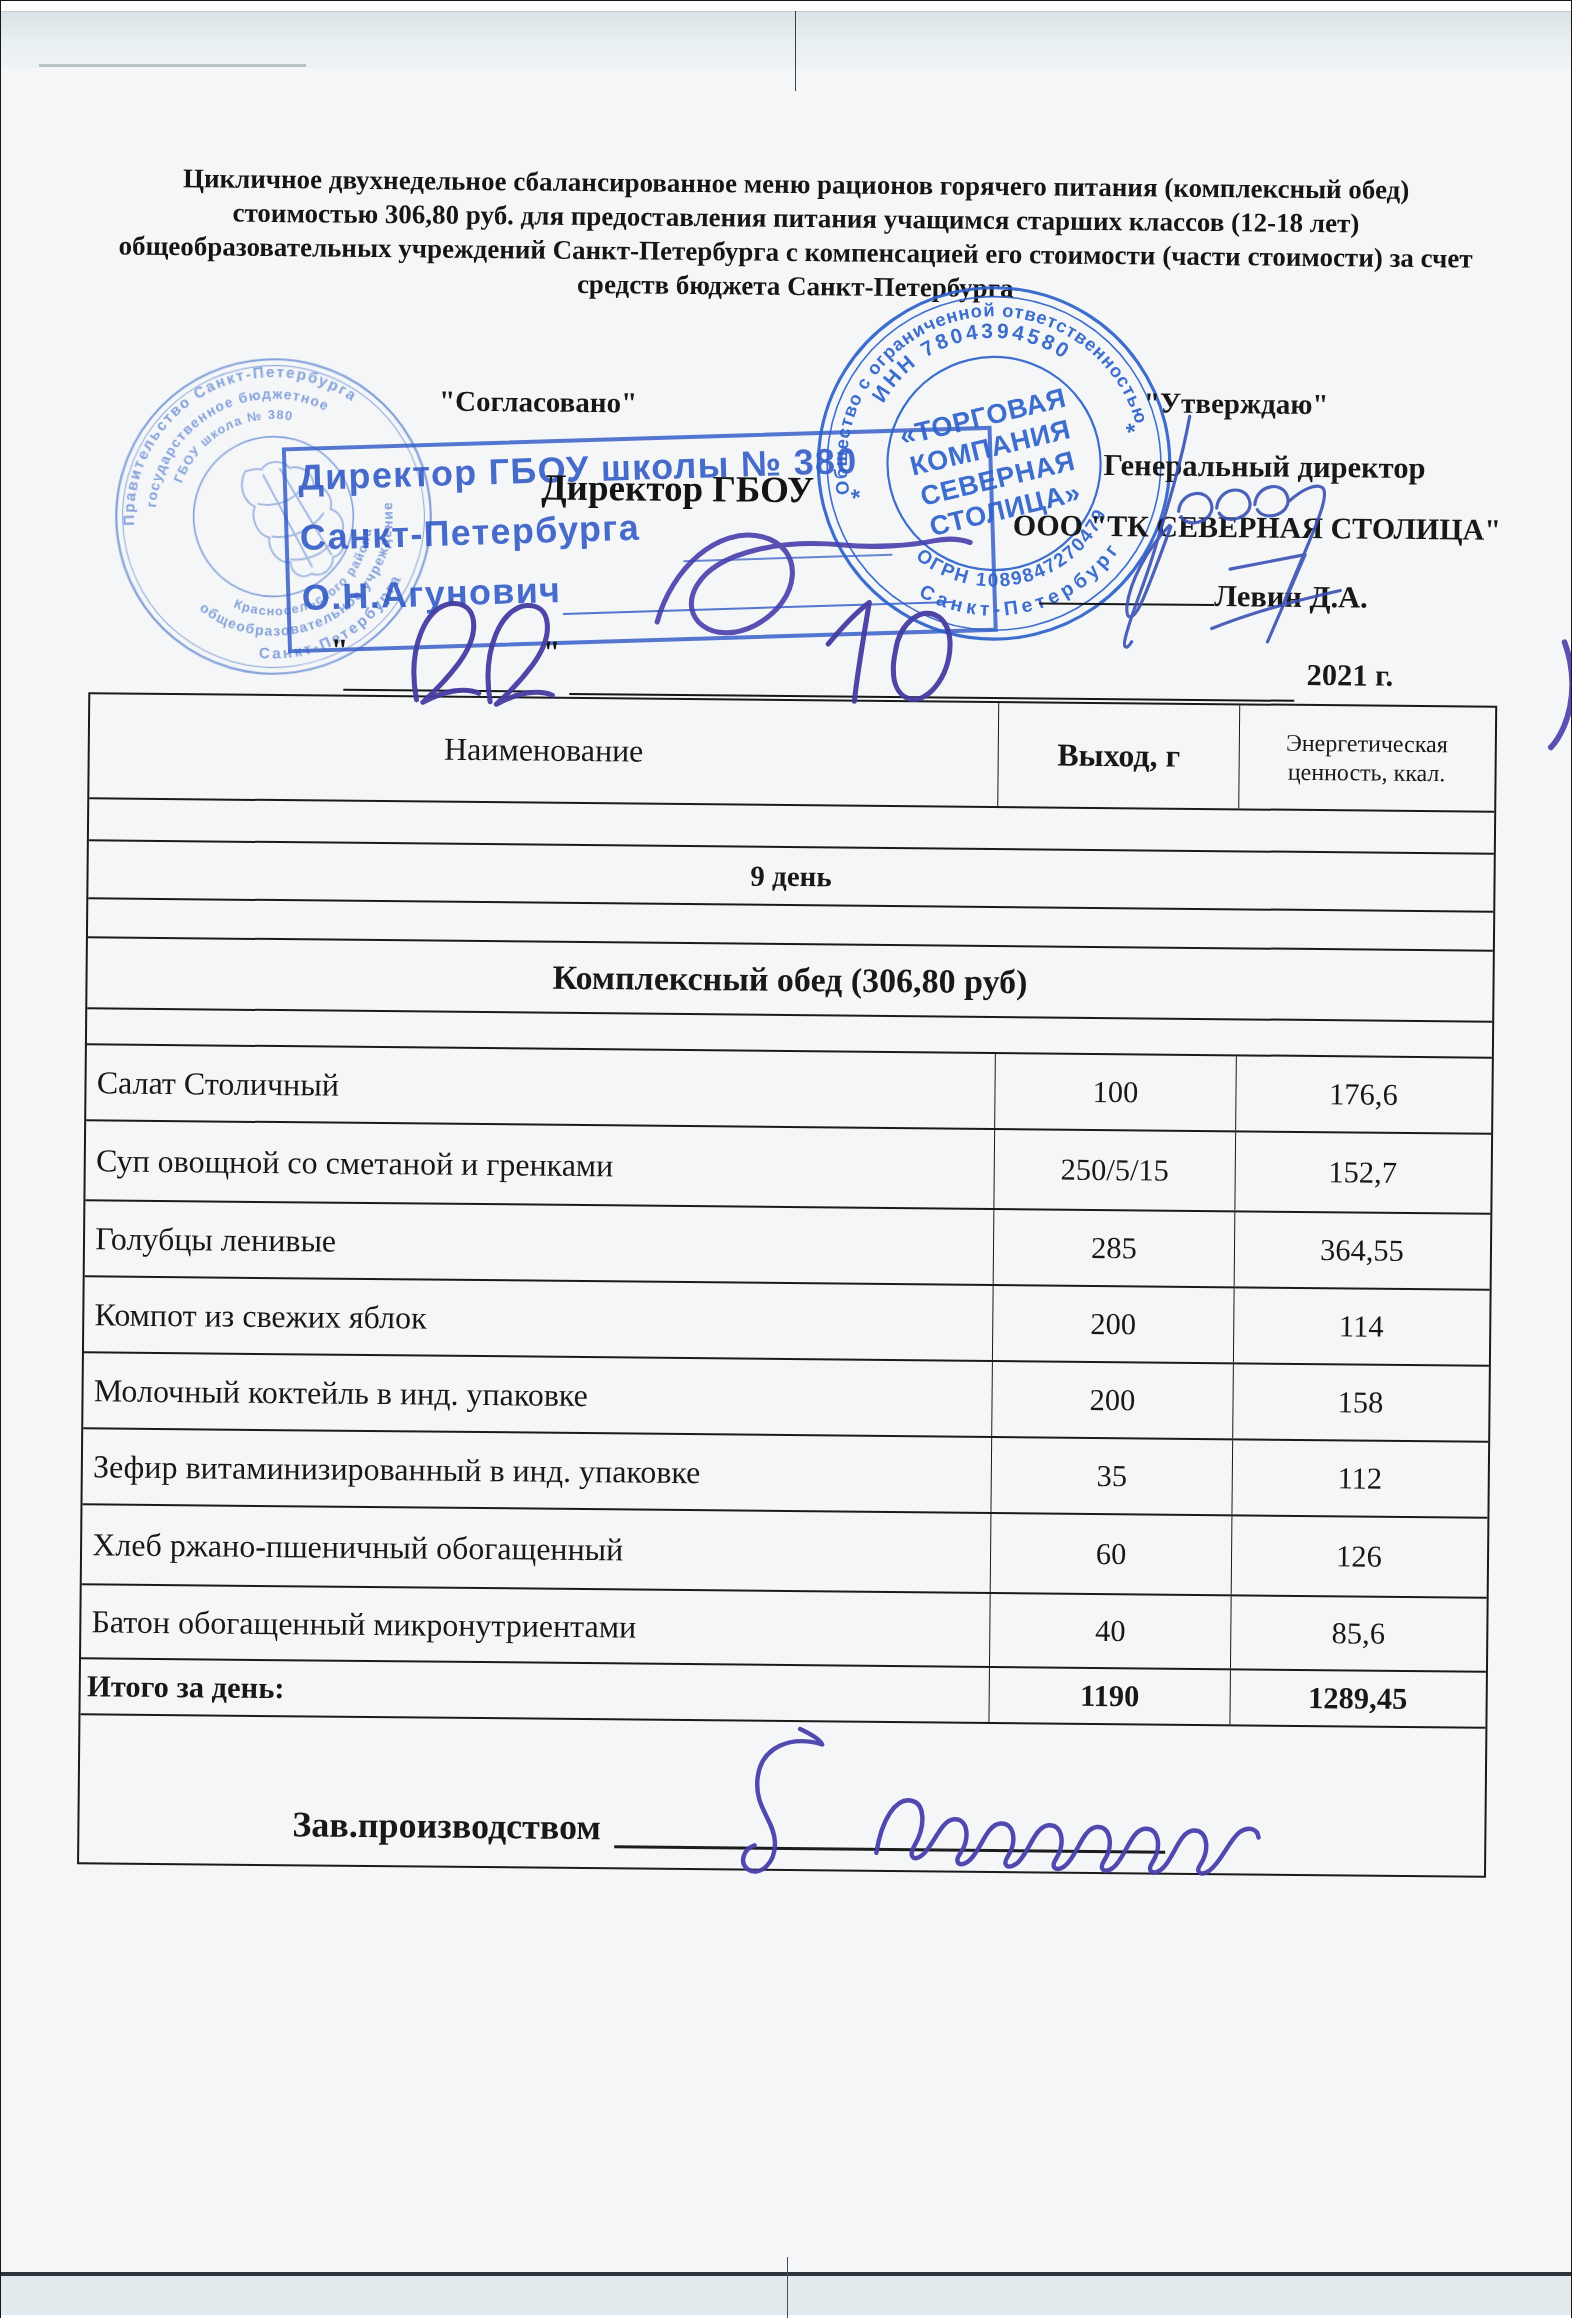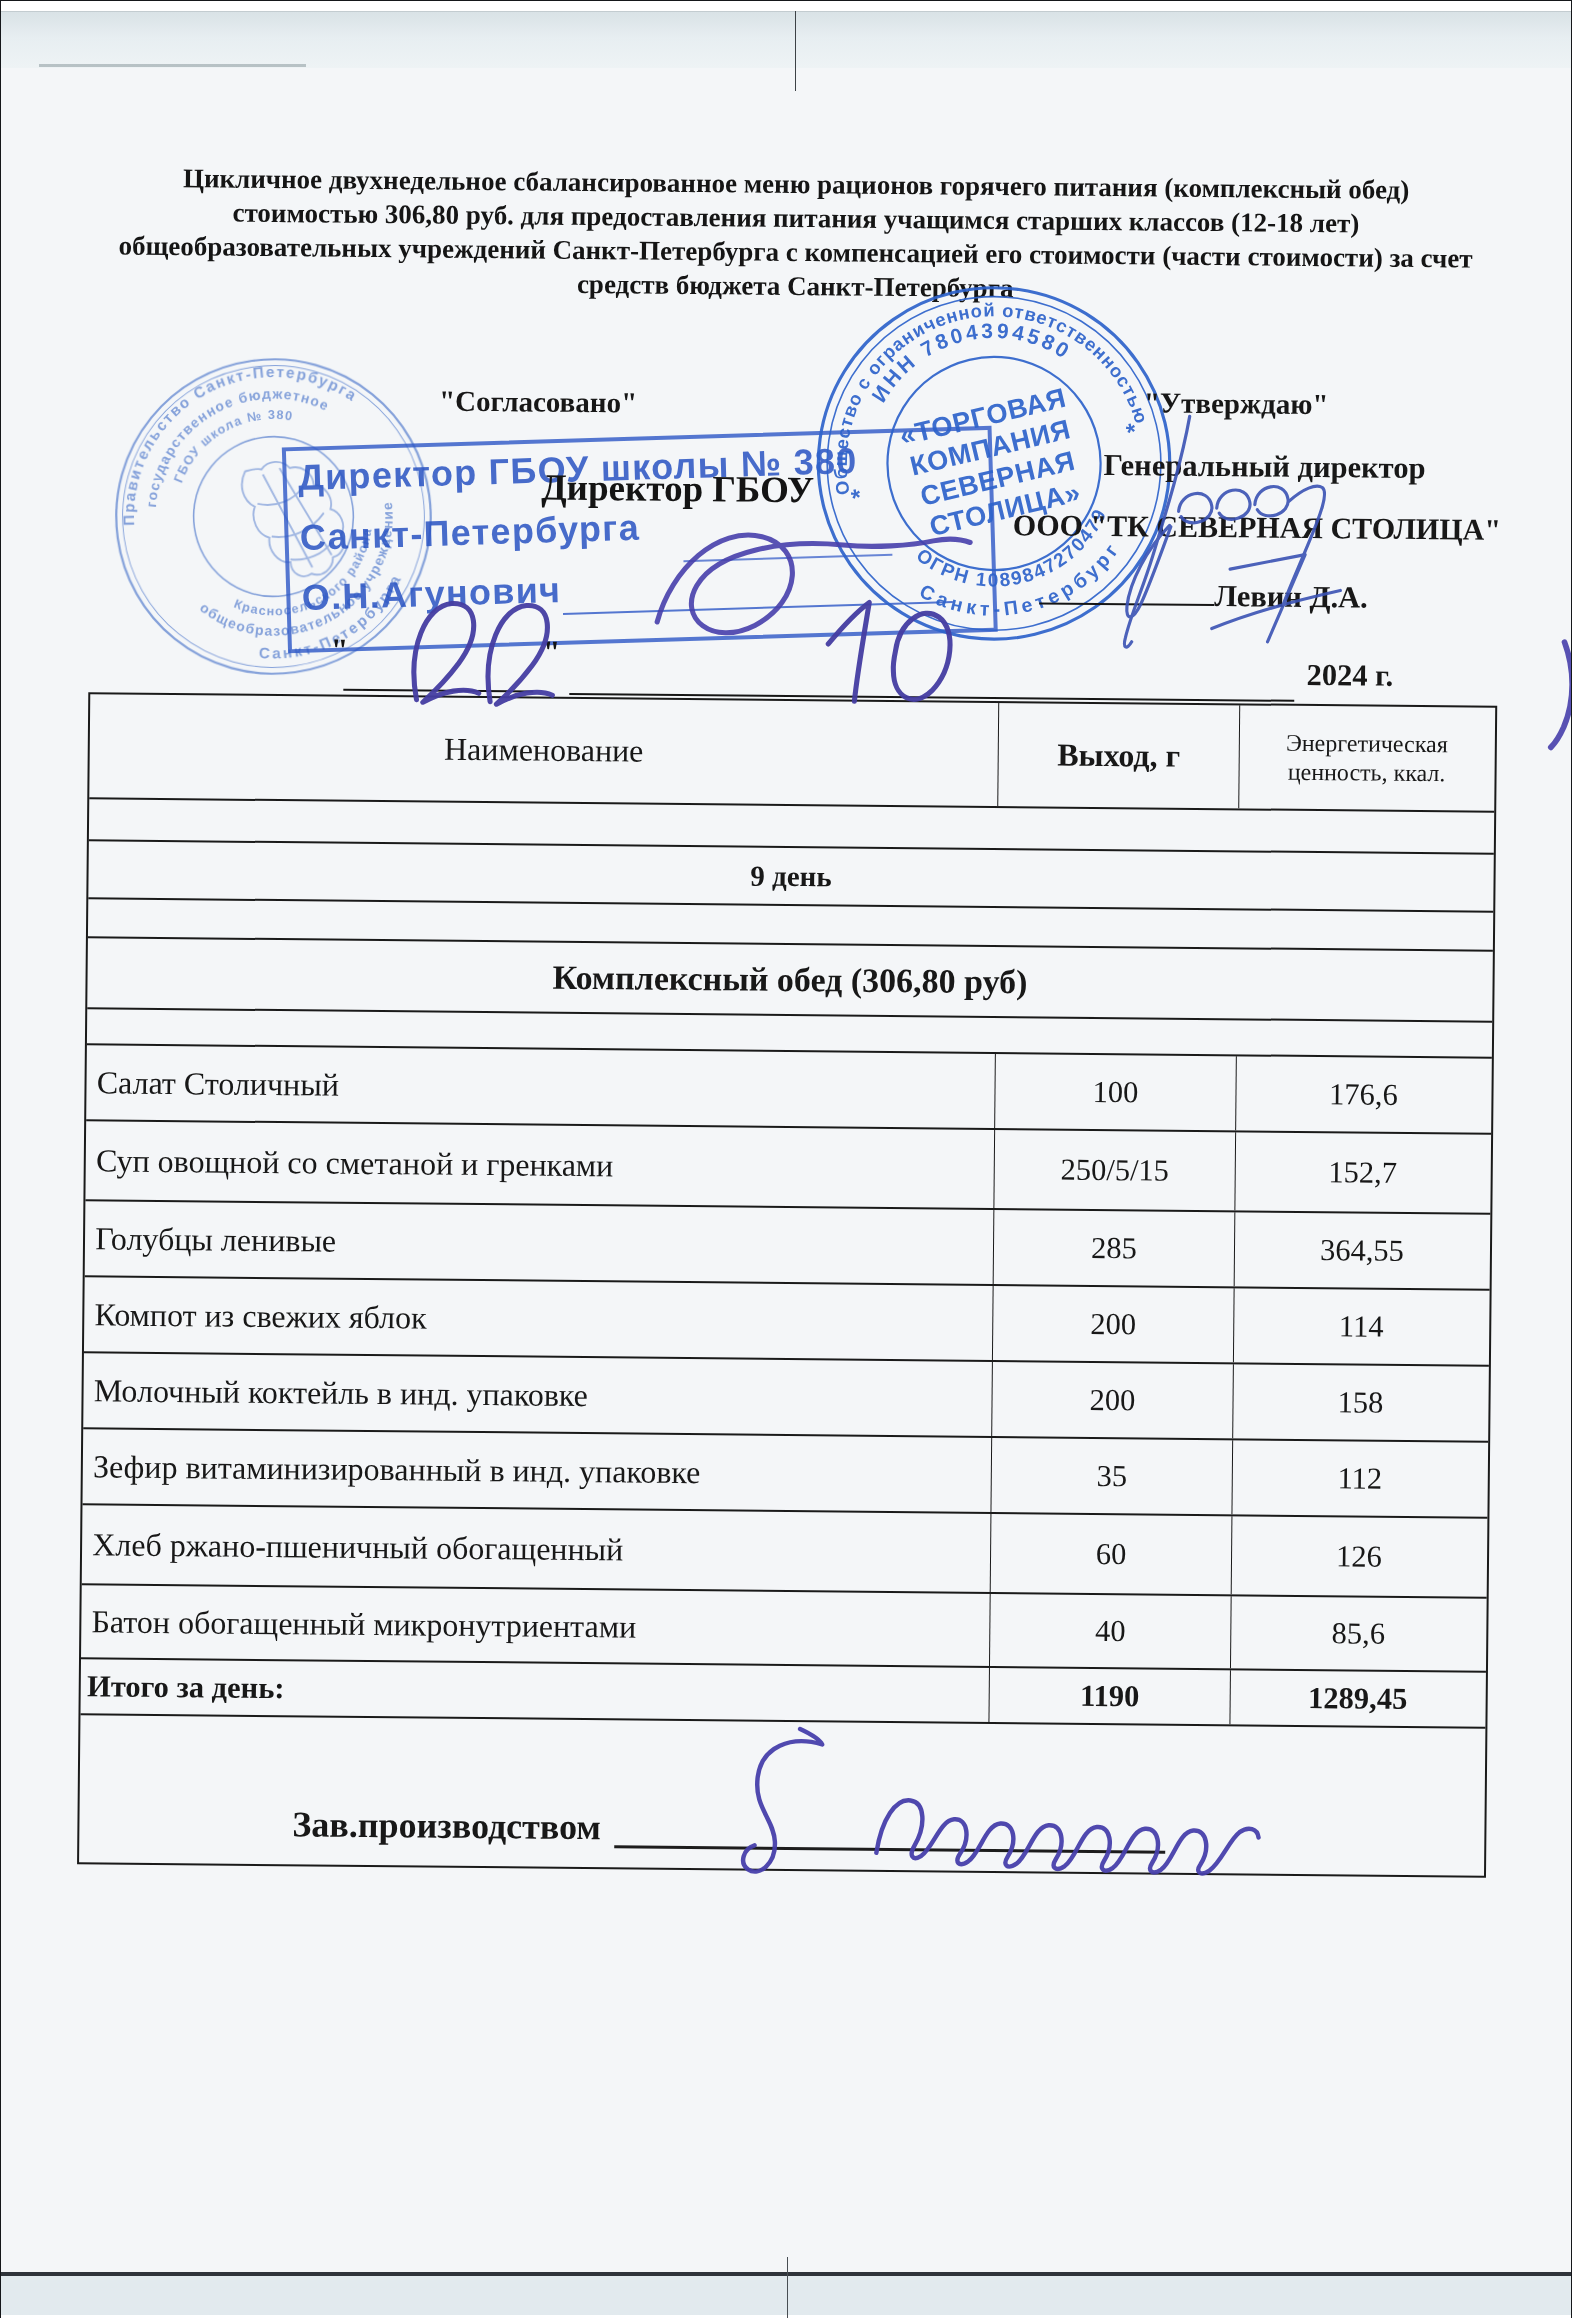--- a/index.html
+++ b/index.html
@@ -157,21 +157,21 @@
     <div class="director-black">Директор ГБОУ</div>
     <div class="sign-label" style="left:1079px;top:382px;width:298px;">"Утверждаю"</div>
     <div class="gen-dir">Генеральный директор</div>
     <div class="org-line">ООО "ТК СЕВЕРНАЯ СТОЛИЦА"</div>
     <div class="levin-line"><span class="uline" style="width:175px;"></span><span>Левин Д.А.</span></div>
 
     <div class="dq" style="left:325px;top:635px;">"</div>
     <div class="dline" style="left:338px;top:692px;width:190px;"></div>
     <div class="dq" style="left:537px;top:635px;">"</div>
     <div class="dline" style="left:564px;top:694px;width:725px;"></div>
-    <div class="year">2024 г.</div>
+    <div class="year">2021 г.</div>
 
     <div class="menu-table">
       <div class="trow" style="height:105px;">
         <div class="c c1 h-name" style="justify-content:center;padding-left:0;">Наименование</div>
         <div class="c c2 h-out">Выход, г</div>
         <div class="c c3">
             <span class="h-kcal">Энергетическая ценность, ккал.</span>
           </div>
       </div>
       <div class="trow" style="height:42px;">

